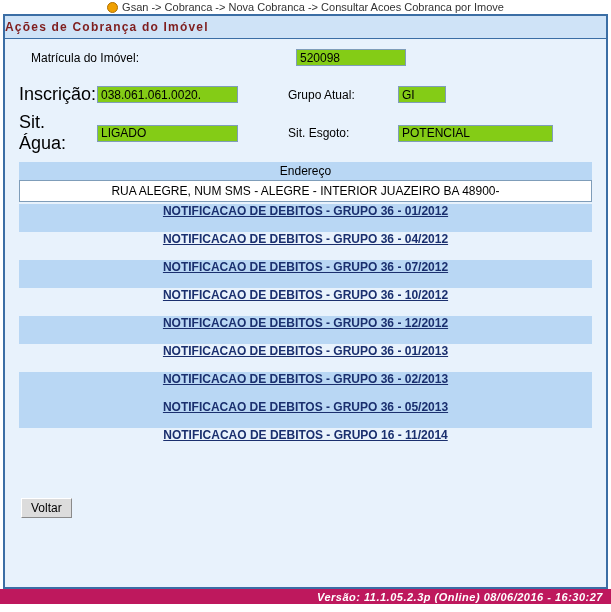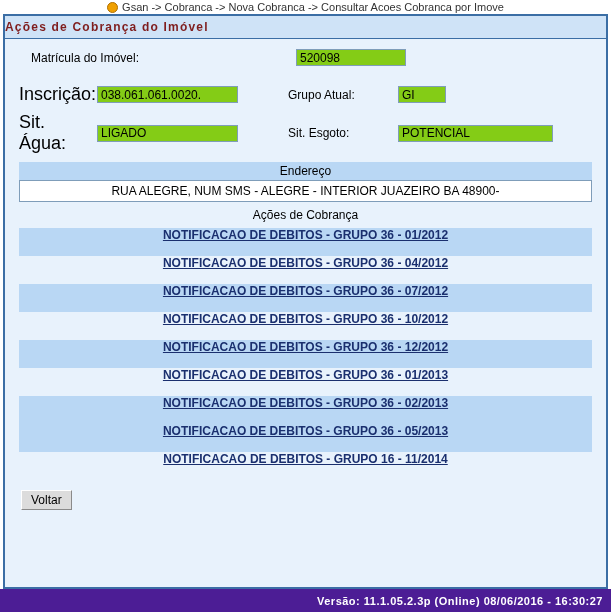--- a/index.html
+++ b/index.html
@@ -162,39 +162,41 @@
   .btn {
     font-family: "Liberation Sans", sans-serif;
     font-size: 12px;
     background: #dcdcdc;
     border: 1px solid #8a8a8a;
     border-top-color: #ffffff;
     border-left-color: #ffffff;
     padding: 2px 9px;
     cursor: pointer;
     color: #000;
+    margin-top: 32px;
   }
 
   
   .version-bar {
     position: absolute;
     left: 0;
     top: 589px;
     width: 611px;
-    height: 23px;
-    background: #4c1d95;
+    height: 15px;
+    background: #be185d;
     color: #ffffff;
     font-size: 11px;
     font-weight: bold;
     letter-spacing: 0.5px;
     display: flex;
     align-items: center;
     justify-content: flex-end;
     padding-right: 8px;
     box-sizing: border-box;
+    font-style: italic;
   }
 </style>
 </head>
 <body>
 
 <div class="breadcrumb-bar">
   <span class="bc-dot"></span>
   <span>Gsan -&gt; Cobranca -&gt; Nova Cobranca -&gt; Consultar Acoes Cobranca por Imove</span>
 </div>
 
@@ -226,21 +228,20 @@
       <span class="c-lbl1">Sit. Água:</span>
       <input class="c-in1" type="text" value="LIGADO" style="">
       <span class="c-gap"></span>
       <span class="c-lbl2">Sit. Esgoto:</span>
       <input class="c-in2-esgoto" type="text" value="POTENCIAL" style="">
     </div>
 
     <div class="section-head">Endereço</div>
     <div class="endereco-box">RUA ALEGRE, NUM SMS    - ALEGRE - INTERIOR JUAZEIRO BA 48900-</div>
 
-    <div class="acoes-head">Ações de Cobrança</div>
 
     <div class="acoes-list">
       <div class="acao-row odd">
         <span class="acao-link">NOTIFICACAO DE DEBITOS - GRUPO 36 - 01/2012</span>
       </div>
       <div class="acao-row even">
         <span class="acao-link">NOTIFICACAO DE DEBITOS - GRUPO 36 - 04/2012</span>
       </div>
       <div class="acao-row odd">
         <span class="acao-link">NOTIFICACAO DE DEBITOS - GRUPO 36 - 07/2012</span>

